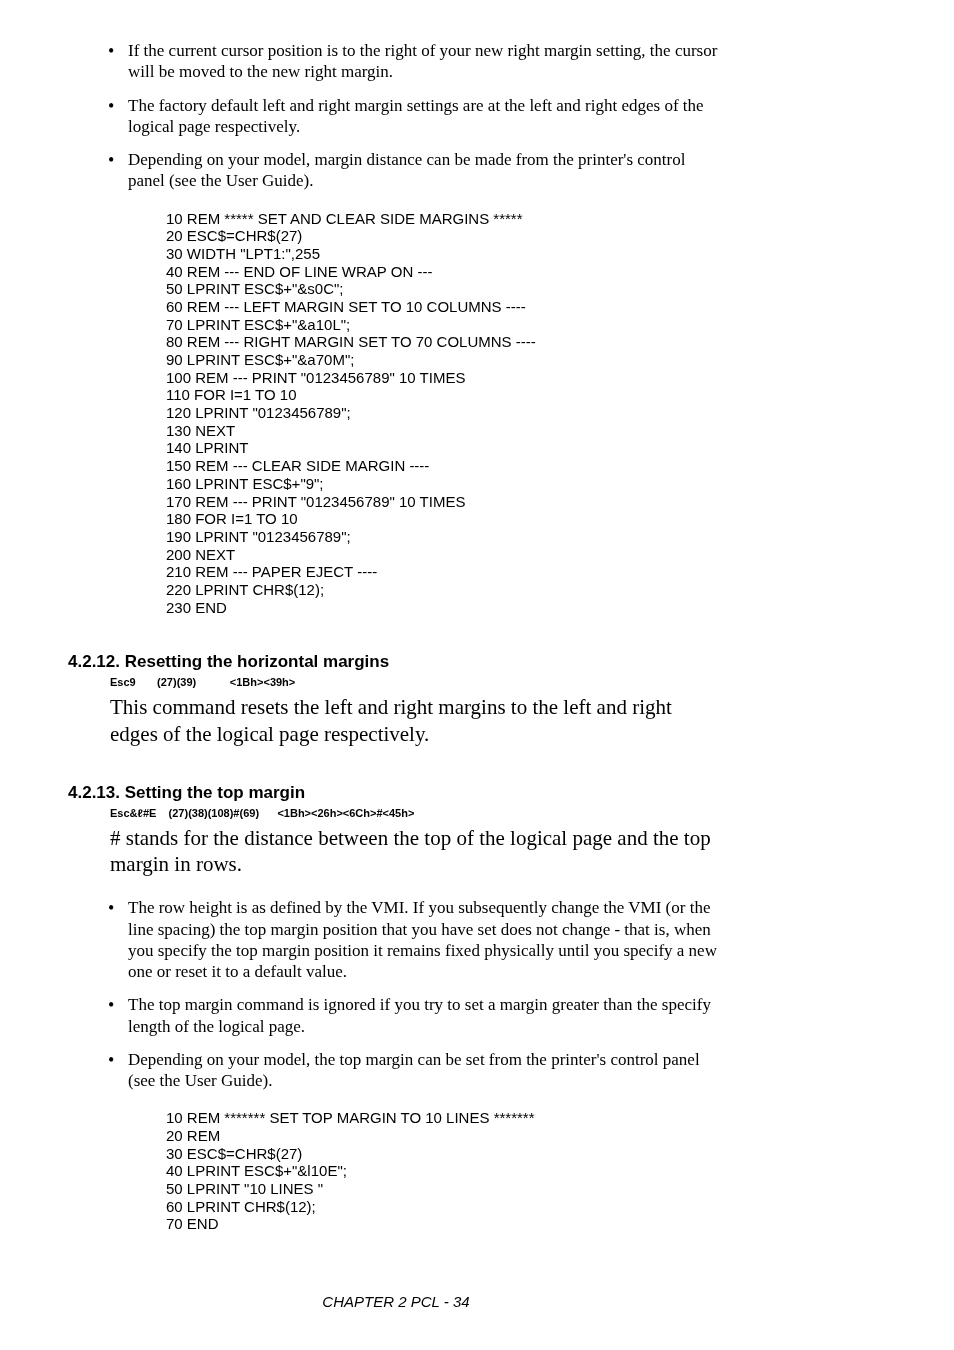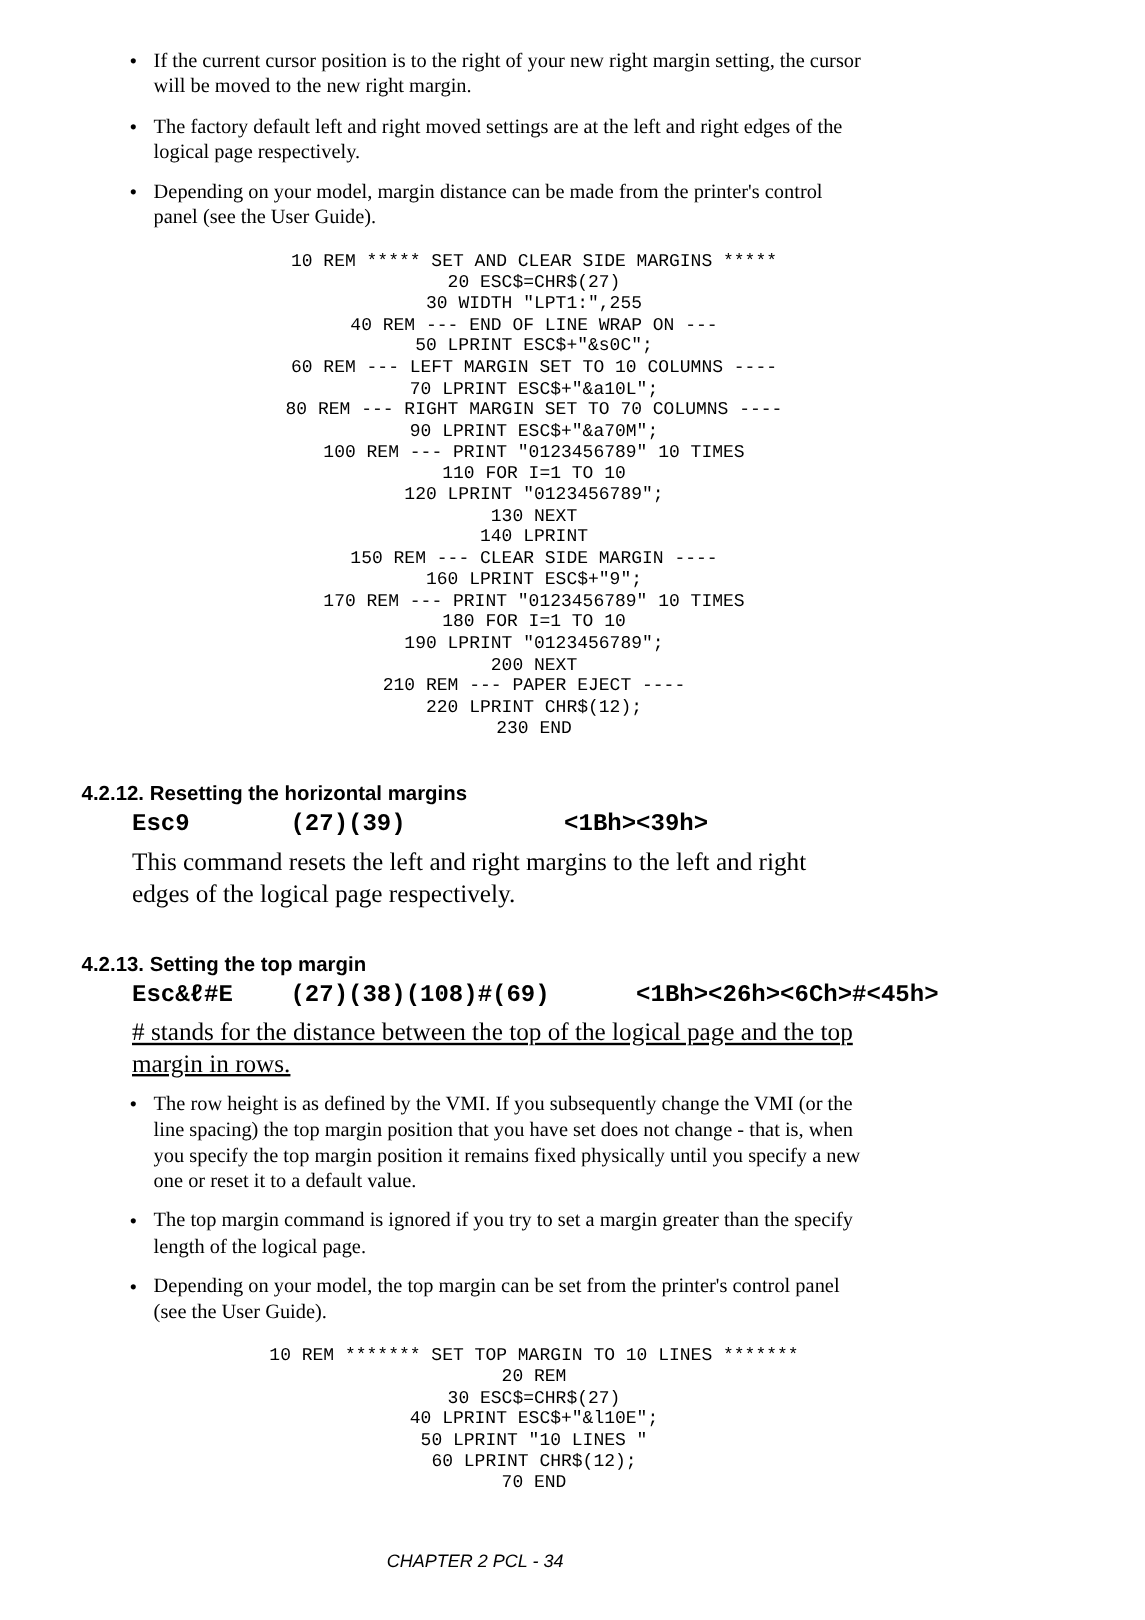--- a/index.html
+++ b/index.html
@@ -30,37 +30,36 @@
     margin-bottom: 12px;
   }
   ul.outer > li::before {
     content: "•";
     position: absolute;
     left: 6px;
     top: 0;
     font-size: 18px;
   }
   pre.code {
-    font-family: Liberation Mono, monospace;
+    font-family: Liberation Sans, sans-serif;
     font-size: 15px;
     line-height: 1.18;
     white-space: pre;
     margin: 6px 0 22px 98px;
-    text-align: center;
   }
   h3.section {
     font-family: Arial, Helvetica, sans-serif;
     font-weight: bold;
     font-size: 17px;
     margin: 36px 0 4px 0;
   }
   .cmdline {
-    font-family: Liberation Mono, monospace;
+    font-family: Liberation Sans, sans-serif;
     font-weight: bold;
-    font-size: 20px;
+    font-size: 11px;
     margin: 0 0 6px 42px;
     white-space: pre;
   }
   p.body {
     font-size: 21px;
     margin: 0 0 20px 42px;
     line-height: 1.25;
   }
   .footer {
     position: absolute;
@@ -73,21 +72,21 @@
     font-size: 15px;
   }
 </style>
 </head>
 <body>
 
 <div class="page">
 
   <ul class="outer">
     <li>If the current cursor position is to the right of your new right margin setting, the cursor will be moved to the new right margin.</li>
-    <li>The factory default left and right moved settings are at the left and right edges of the logical page respectively.</li>
+    <li>The factory default left and right margin settings are at the left and right edges of the logical page respectively.</li>
     <li>Depending on your model,  margin distance can be made from the printer's control panel (see the User Guide).</li>
   </ul>
 
   <pre class="code">10 REM ***** SET AND CLEAR SIDE MARGINS *****
 20 ESC$=CHR$(27)
 30 WIDTH "LPT1:",255
 40 REM --- END OF LINE WRAP ON ---
 50 LPRINT ESC$+"&amp;s0C";
 60 REM --- LEFT MARGIN SET TO 10 COLUMNS ----
 70 LPRINT ESC$+"&amp;a10L";
@@ -107,21 +106,21 @@
 210 REM --- PAPER EJECT ----
 220 LPRINT CHR$(12);
 230 END</pre>
 
   <h3 class="section">4.2.12.  Resetting the horizontal margins</h3>
   <div class="cmdline">Esc9       (27)(39)           &lt;1Bh&gt;&lt;39h&gt;</div>
   <p class="body">This command resets the left and right margins to the left and right edges of the logical page respectively.</p>
 
   <h3 class="section">4.2.13.  Setting the top margin</h3>
   <div class="cmdline">Esc&amp;ℓ#E    (27)(38)(108)#(69)      &lt;1Bh&gt;&lt;26h&gt;&lt;6Ch&gt;#&lt;45h&gt;</div>
-  <p class="body" style="margin-bottom:10px;text-decoration:underline;"># stands for the distance between the top of the logical page and the top margin in rows.</p>
+  <p class="body" style="margin-bottom:20px;"># stands for the distance between the top of the logical page and the top margin in rows.</p>
 
   <ul class="outer">
     <li>The row height is as defined by the VMI. If you subsequently change the VMI (or the line spacing) the top margin position that you have set does not change - that is, when you specify the top margin position it remains fixed physically until you specify a new one or reset it to a default value.</li>
     <li>The top margin command is ignored if you try to set a margin greater than the specify length of the logical page.</li>
     <li>Depending on your model,  the top margin can be set from the printer's control panel (see the User Guide).</li>
   </ul>
 
   <pre class="code">10 REM ******* SET TOP MARGIN TO 10 LINES *******
 20 REM
 30 ESC$=CHR$(27)

